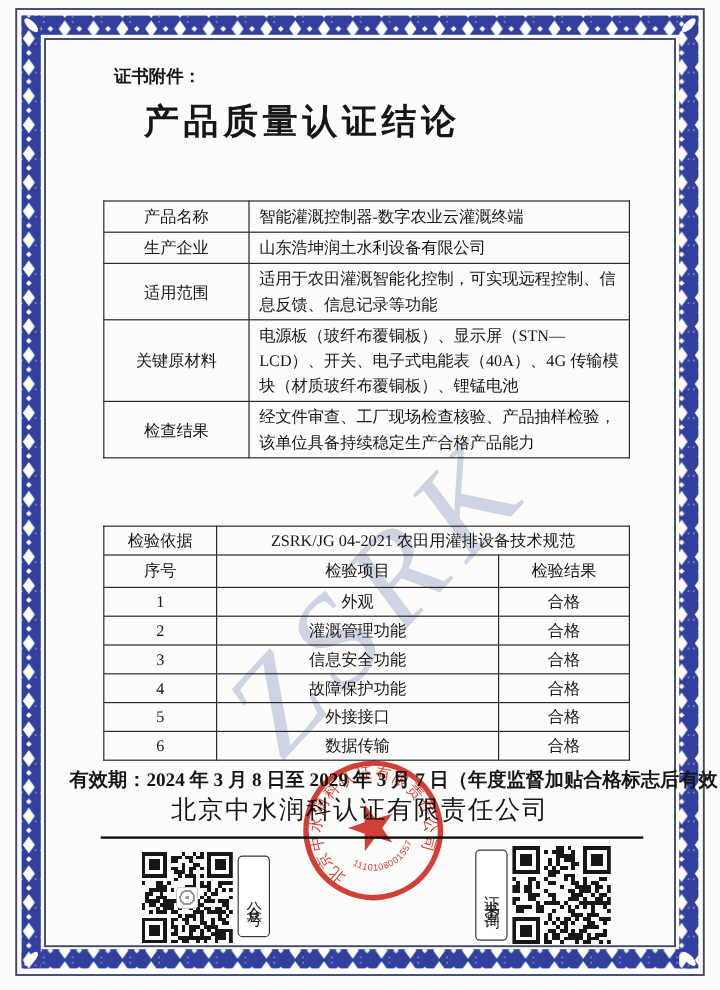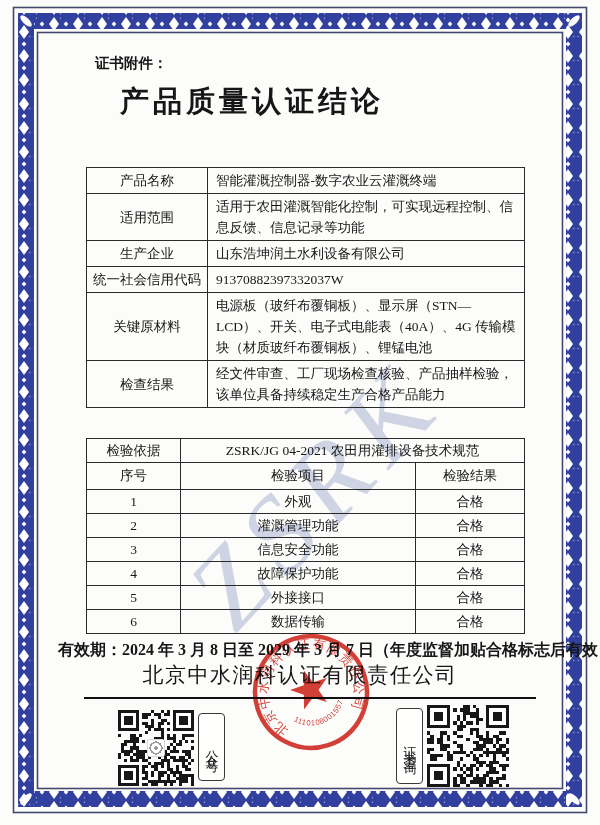--- a/index.html
+++ b/index.html
@@ -103,30 +103,26 @@
       <colgroup>
           <col style="width:121px">
           <col style="width:317px">
         </colgroup>
       <tbody id="t1-body">
           <tr>
             <td class="lbl">产品名称</td>
             <td class="val">智能灌溉控制器-数字农业云灌溉终端</td>
           </tr>
           <tr>
+            <td class="lbl">生产企业</td>
+            <td class="val">山东浩坤润土水利设备有限公司</td>
+          </tr>
+          <tr>
             <td class="lbl">适用范围</td>
             <td class="val">适用于农田灌溉智能化控制，可实现远程控制、信息反馈、信息记录等功能</td>
-          </tr>
-          <tr>
-            <td class="lbl">生产企业</td>
-            <td class="val">山东浩坤润土水利设备有限公司</td>
-          </tr>
-          <tr>
-            <td class="lbl">统一社会信用代码</td>
-            <td class="val">91370882397332037W</td>
           </tr>
           <tr>
             <td class="lbl">关键原材料</td>
             <td class="val">电源板（玻纤布覆铜板）、显示屏（STN—LCD）、开关、电子式电能表（40A）、4G 传输模块（材质玻纤布覆铜板）、锂锰电池</td>
           </tr>
           <tr>
             <td class="lbl">检查结果</td>
             <td class="val">经文件审查、工厂现场检查核验、产品抽样检验，该单位具备持续稳定生产合格产品能力</td>
           </tr>
         </tbody>

